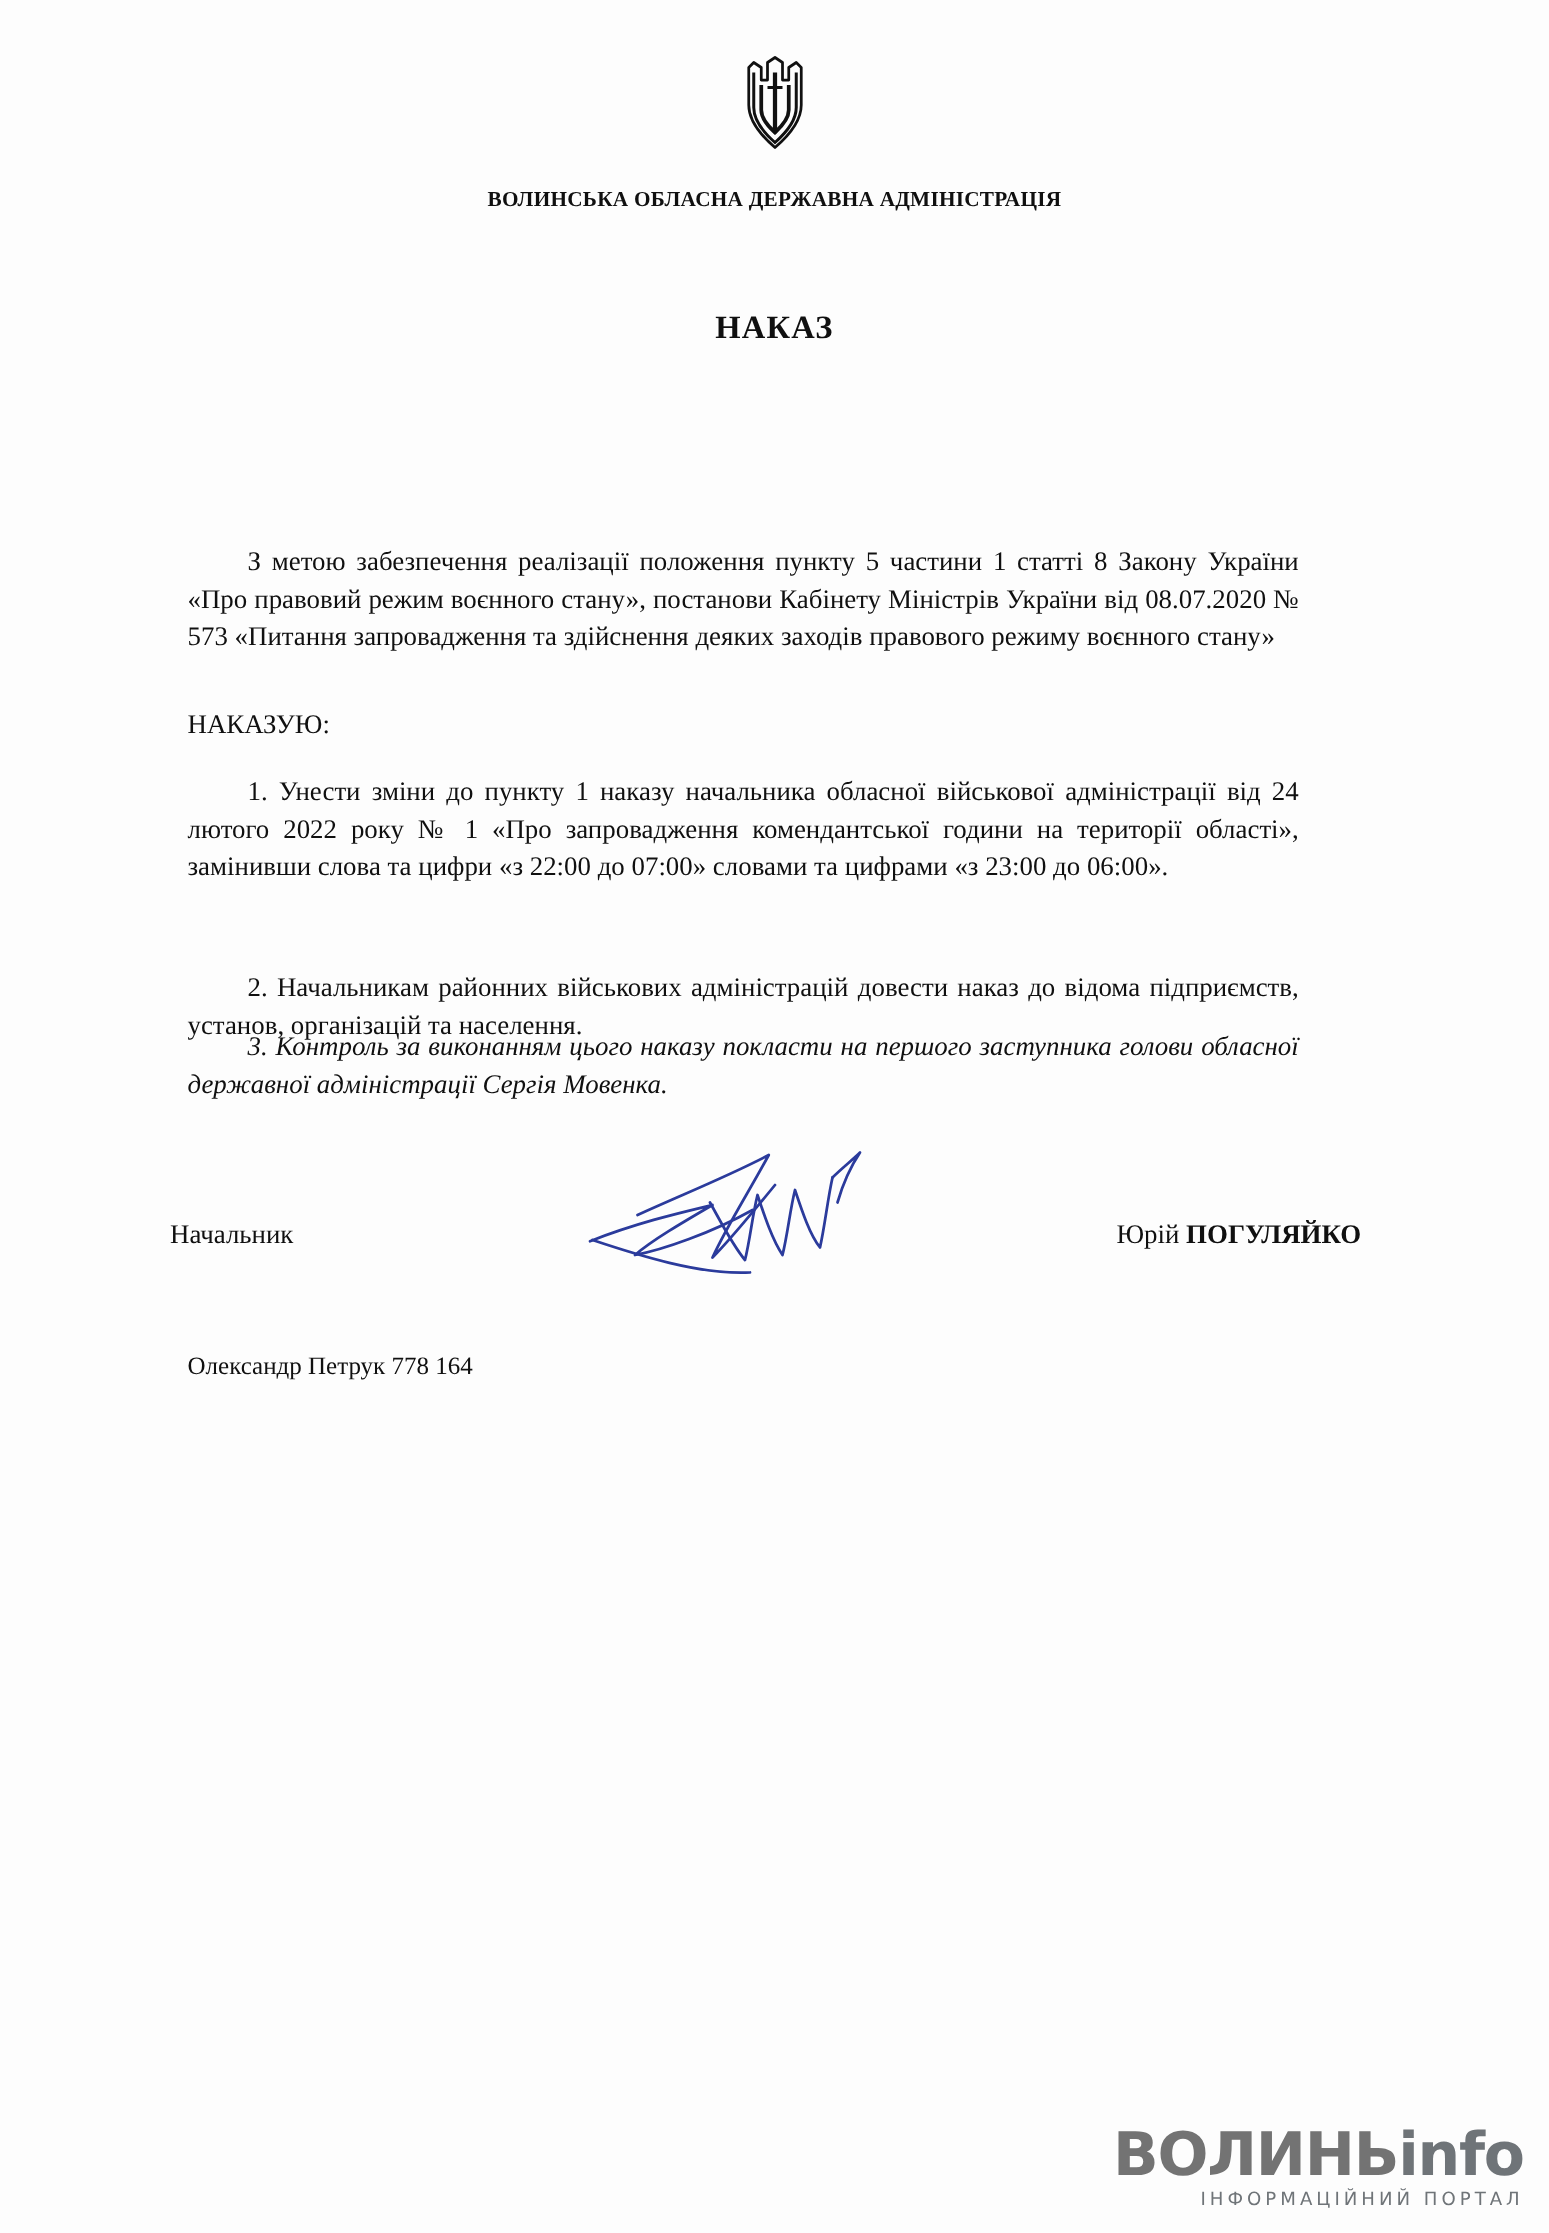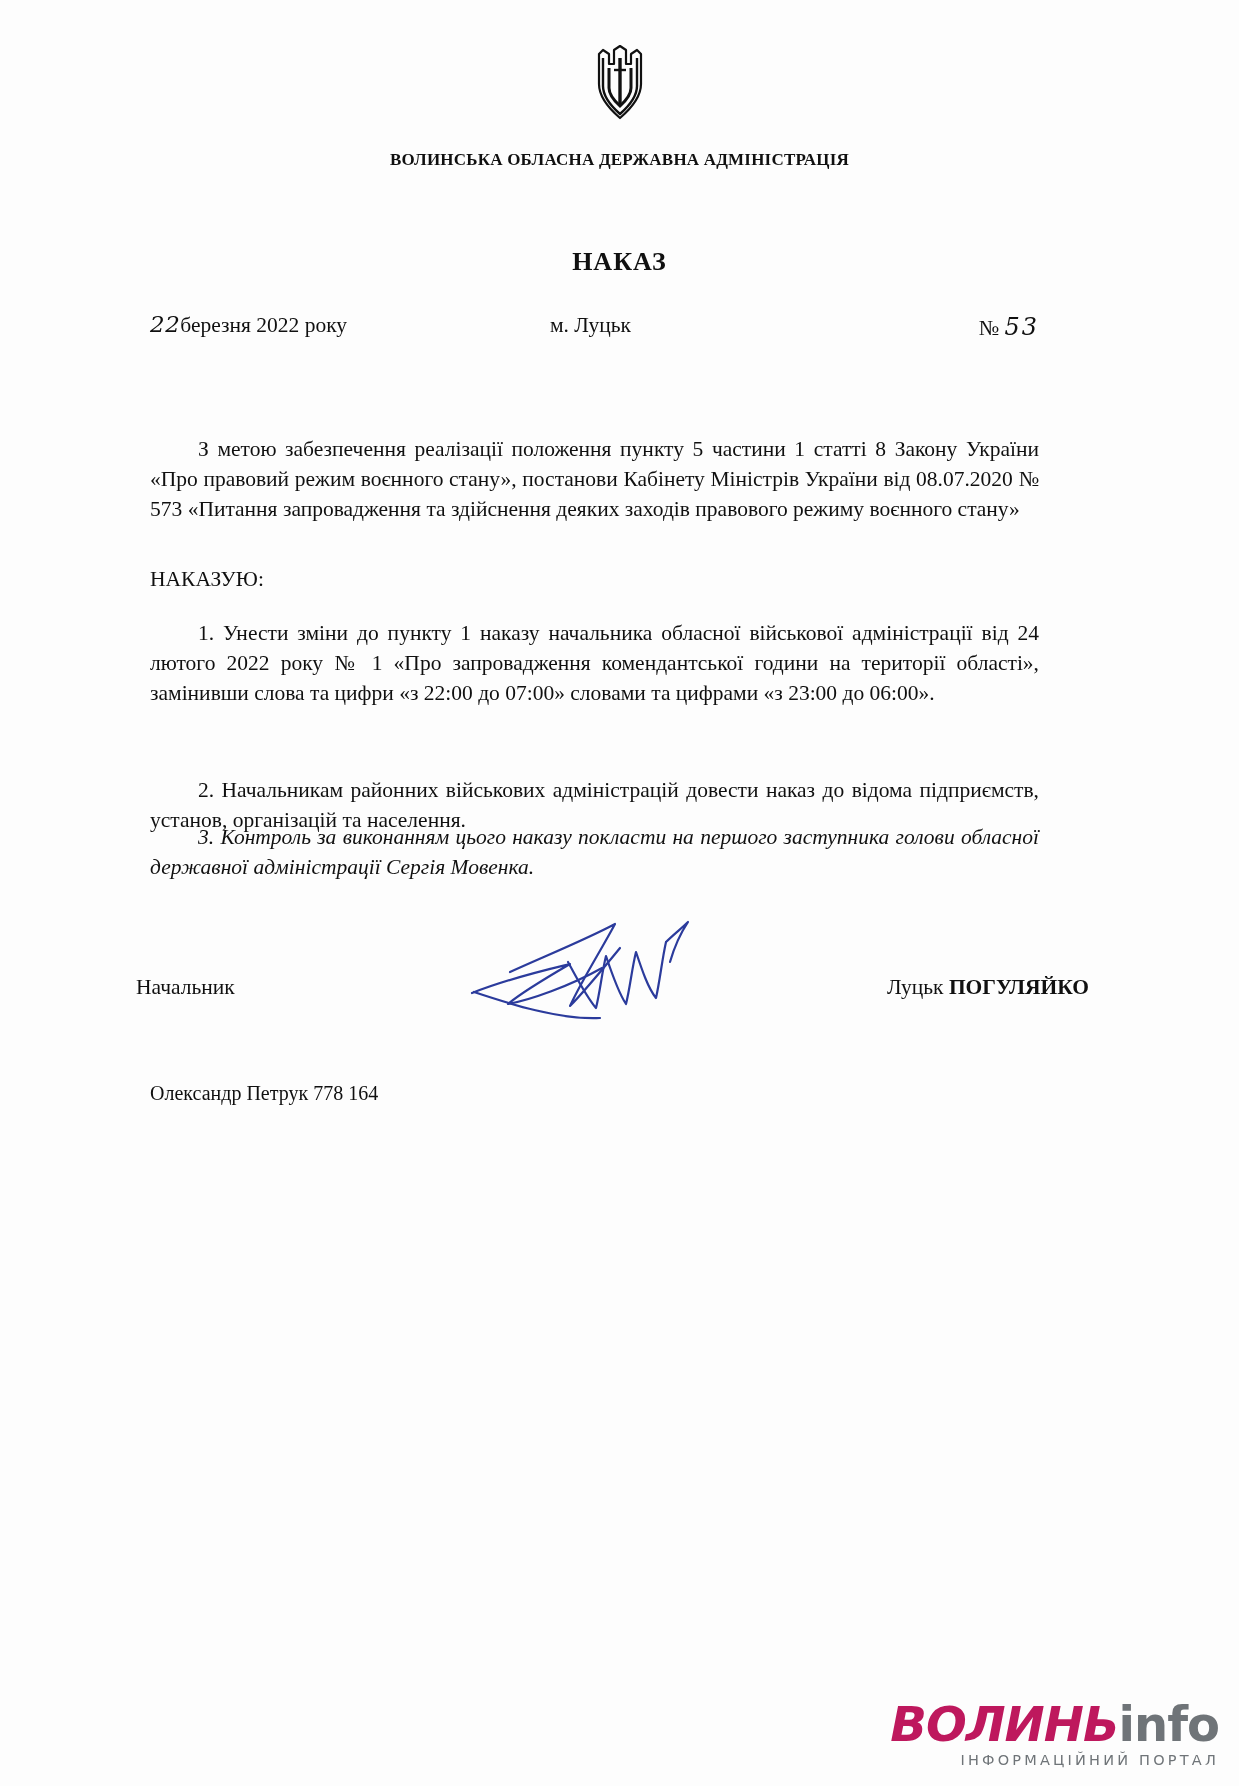--- a/index.html
+++ b/index.html
@@ -180,21 +180,21 @@
     user-select: none;
   }
   .wm-main {
     font-family: "DejaVu Sans", sans-serif;
     font-weight: bold;
     font-size: 48px;
     letter-spacing: -1px;
     line-height: 52px;
     white-space: nowrap;
   }
-  .wm-main .wm-red { color: #be185d; font-style: italic; }
+  .wm-main .wm-red { color: #737373; }
   .wm-main .wm-grey { color: #6f7478; }
   .wm-sub {
     font-family: "DejaVu Sans", sans-serif;
     font-size: 14.5px;
     letter-spacing: 3.2px;
     color: #6f7478;
     margin-top: 2px;
     white-space: nowrap;
   }
 </style>
@@ -209,30 +209,20 @@
       <path d="M27 14 L27 62" fill="none" stroke="#111" stroke-width="3.4"></path>
       <path d="M16 24 L16 44 Q16 52 27 62 Q38 52 38 44 L38 24" fill="none" stroke="#111" stroke-width="3"></path>
       <path d="M10 14 L10 42 Q10 55 27 70 Q44 55 44 42 L44 14" fill="none" stroke="#111" stroke-width="2.4"></path>
       <path d="M21 26 L33 26" fill="none" stroke="#111" stroke-width="2.4"></path>
     </svg>
   </div>
 
   <div class="org-line1">ВОЛИНСЬКА ОБЛАСНА ДЕРЖАВНА АДМІНІСТРАЦІЯ</div>
   <div class="doc-type">НАКАЗ</div>
 
-  <div class="meta-row">
-    <div class="meta-date">
-      <span class="hand">22</span><span>березня 2022 року</span>
-    </div>
-    <div class="meta-city">м. Луцьк</div>
-    <div class="meta-number">
-      <span>№</span>
-      <span class="hand">53</span>
-    </div>
-  </div>
 
 
   <div class="body-block p-preamble">
     <p class="indent">З метою забезпечення реалізації положення пункту 5 частини 1 статті 8 Закону України «Про правовий режим воєнного стану», постанови Кабінету Міністрів України від 08.07.2020 № 573 «Питання запровадження та здійснення деяких заходів правового режиму воєнного стану»</p>
   </div>
 
   <div class="body-block p-order">
     <p>НАКАЗУЮ:</p>
   </div>
 
@@ -253,21 +243,21 @@
       <path d="M22 93 C60 78, 95 70, 120 64 C96 78, 72 92, 58 104 C80 100, 120 86, 152 68"></path>
       <path d="M60 72 C95 56, 135 40, 165 24 C150 52, 132 80, 120 106 C134 92, 152 70, 170 48"></path>
       <path d="M118 62 C128 80, 136 96, 146 108 C150 92, 152 72, 156 56 C162 74, 168 92, 176 104 C180 88, 182 68, 186 52 C192 70, 198 88, 206 98 C210 80, 212 60, 216 42"></path>
       <path d="M216 42 C224 34, 232 28, 238 22 C230 34, 224 48, 220 62"></path>
       <path d="M24 92 C60 104, 110 120, 150 118"></path>
     </g>
   </svg>
 
   <div class="sig-title">Начальник</div>
   <div class="sig-name">
-    <span class="reg">Луцьк </span><span>ПОГУЛЯЙКО</span>
+    <span class="reg">Юрій </span><span>ПОГУЛЯЙКО</span>
   </div>
 
   <div class="contact">Олександр Петрук 778 164</div>
 
   <div class="watermark">
     <div class="wm-main">
       <span class="wm-red">ВОЛИНЬ</span><span class="wm-grey">info</span>
     </div>
     <div class="wm-sub">ІНФОРМАЦІЙНИЙ ПОРТАЛ</div>
   </div>

